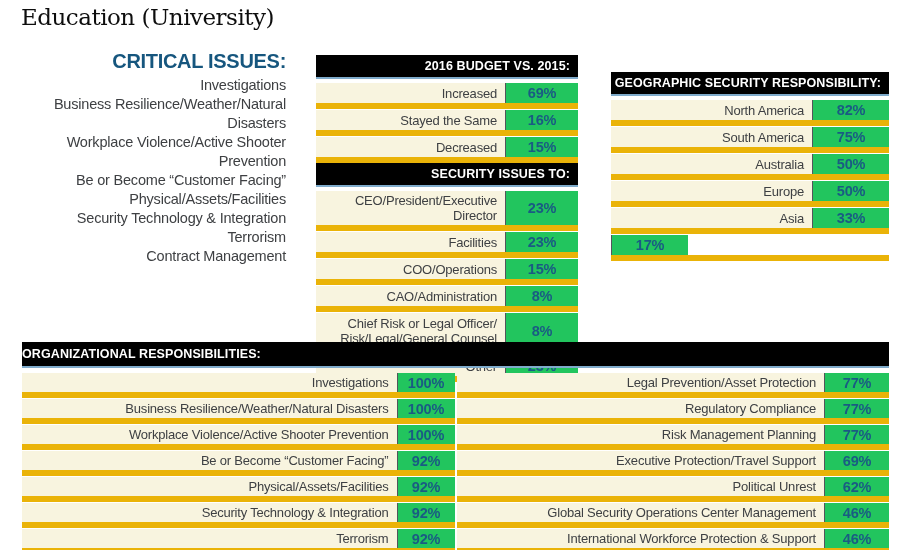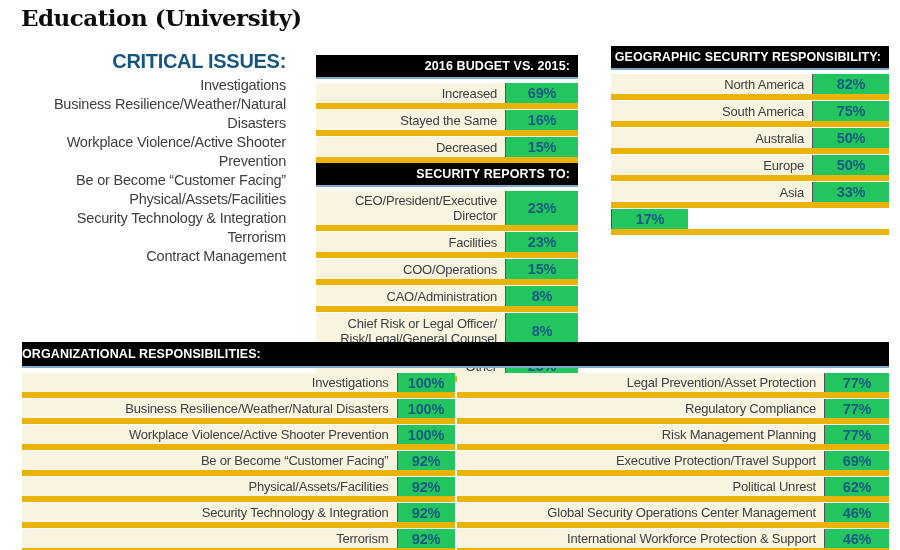--- a/index.html
+++ b/index.html
@@ -2,21 +2,21 @@
 <html><head>
 <meta charset="utf-8">
 <style>
   html,body { margin:0; padding:0; background:#ffffff; }
   .page {
     position:relative; width:900px; height:550px; background:#ffffff;
     font-family:"Liberation Sans", sans-serif; overflow:hidden;
   }
   .page-title {
     position:absolute; left:21px; top:4px; margin:0;
-    font-family:"DejaVu Serif", serif; font-weight:bold;
+    font-family:"DejaVu Serif", serif; font-weight:normal;
     font-size:23px; letter-spacing:-0.5px; color:#0d0d0d;
   }
   
   .critical { position:absolute; left:0; top:50px; width:286px; text-align:right; }
   .crit-heading {
     font-size:20px; font-weight:bold; color:#16567E;
     letter-spacing:-0.3px; margin-bottom:3px;
   }
   .crit-item {
     font-size:14.5px; line-height:19px; color:#3E4043; letter-spacing:-0.2px;
@@ -40,21 +40,21 @@
     justify-content:flex-end; padding:2px 8px 2px 4px; text-align:right;
   }
   .dt-label span { white-space:pre-line; line-height:15px; }
   .dt-value {
     background:#22c55e; border-left:1px solid #54555A; color:#1A5B83;
     font-weight:bold; font-size:14.5px; display:flex; align-items:center;
     justify-content:center; letter-spacing:-0.2px;
   }
   .budget    { left:316px; top:55px;  width:262px; }
   .security  { left:316px; top:163px; width:262px; }
-  .geo       { left:611px; top:46px;  width:278px; }
+  .geo       { left:611px; top:72px;  width:278px; }
   .budget .dt-value, .security .dt-value { width:72px; }
   .geo .dt-value { width:76px; }
   
   .orgtable { position:absolute; left:22px; top:342px; width:867px; }
   .orgtable .dt-header { text-align:left; height:24px; line-height:24px; margin-bottom:5px; }
   .org-body { display:flex; gap:2px; }
   .org-col { flex:1; }
   .org-col .dt-row { min-height:18px; }
   .org-col .dt-label { font-size:13px; }
   .org-left .dt-value { width:57px; }
@@ -95,21 +95,21 @@
     </div>
     <div class="dt-row">
       <div class="dt-label">
           <span>Decreased</span>
         </div>
       <div class="dt-value">15%</div>
     </div>
   </div>
 
   <div class="dtable security">
-    <div class="dt-header">SECURITY REPORTS TO:</div>
+    <div class="dt-header">SECURITY ISSUES TO:</div>
     <div class="dt-row">
       <div class="dt-label">
           <span>CEO/President/Executive Director</span>
         </div>
       <div class="dt-value">23%</div>
     </div>
     <div class="dt-row">
       <div class="dt-label">
           <span>Facilities</span>
         </div>

